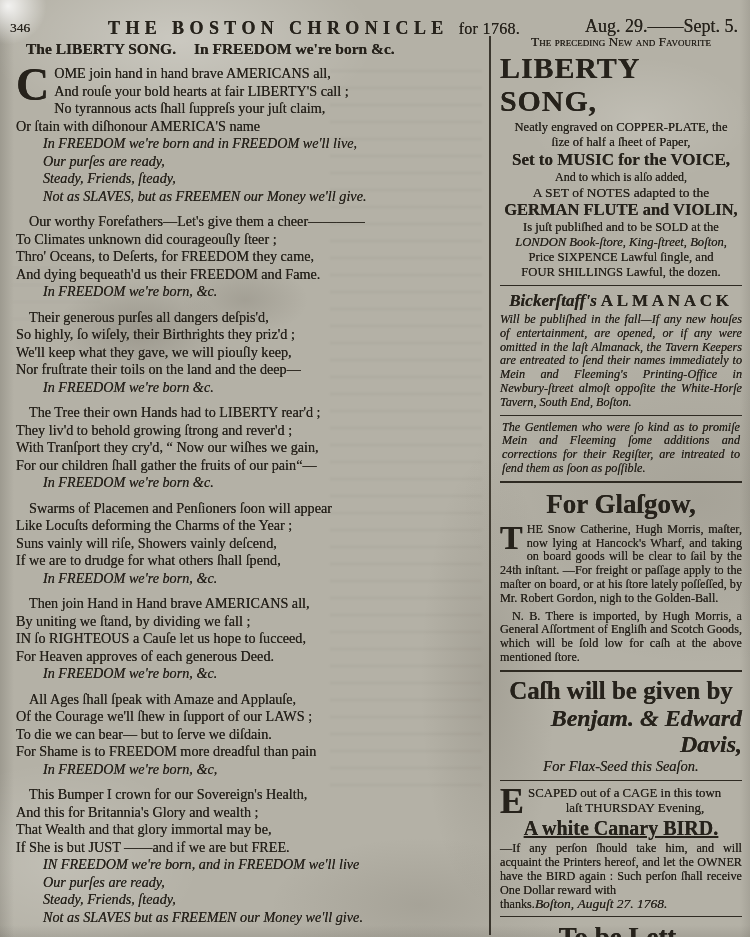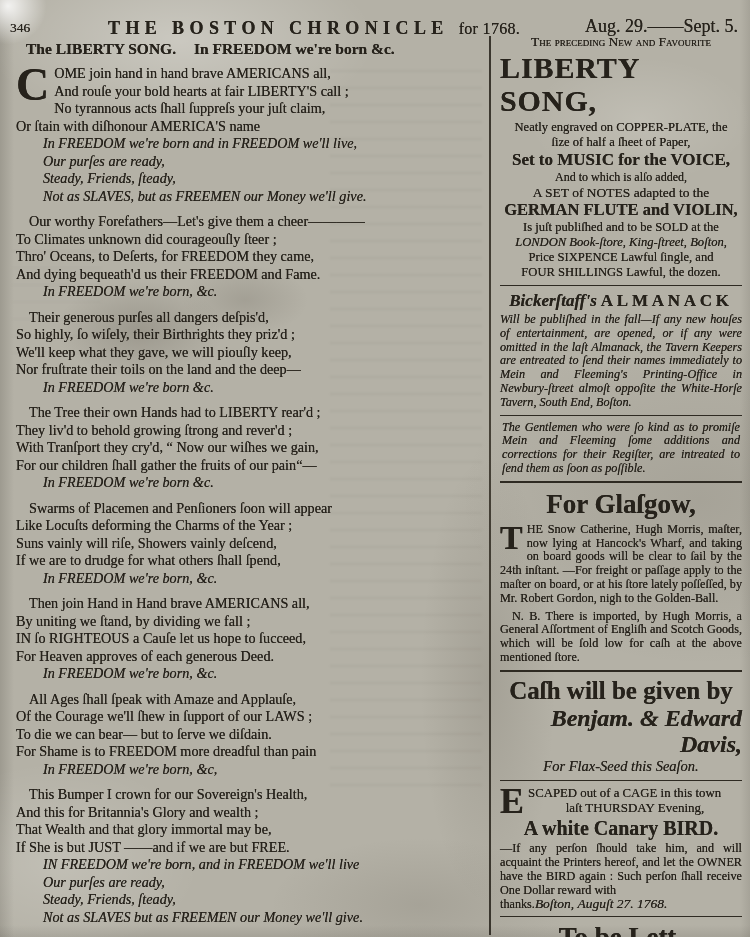--- a/index.html
+++ b/index.html
@@ -65,21 +65,21 @@
   .just{font-size:12.2px;line-height:13.8px;text-align:justify;}
   .alm-title{text-align:center;font-size:17px;margin-bottom:2px;}
   .alm-title .t1{font-style:italic;font-weight:700;}
   .alm-title .t2{font-weight:700;letter-spacing:.22em;margin-left:4px;}
   .alm-body{font-style:italic;}
   .glasgow-title{font-size:27px;font-weight:700;text-align:center;line-height:32px;margin:1px 0 3px;}
   .dc2{float:left;font-size:34px;line-height:26px;font-weight:600;padding:2px 4px 0 0;}
   .cash1{font-size:25px;font-weight:700;text-align:center;line-height:28px;}
   .cash2{font-size:24px;font-weight:700;font-style:italic;text-align:right;line-height:26px;}
   .cash3{font-size:14.5px;font-style:italic;text-align:center;line-height:18px;}
-  .canary-head{font-size:20px;font-weight:700;text-align:center;line-height:24px;margin:1px 0 2px;}
+  .canary-head{font-size:20px;font-weight:700;text-align:center;line-height:24px;margin:1px 0 2px;text-decoration:underline;}
   .canary-l2{text-align:center;font-size:13px;line-height:15px;}
   .dateline-row{display:flex;justify-content:flex-start;font-size:12.2px;line-height:14px;}
   .dateline-row .dl{font-style:italic;font-size:13.5px;}
   .lett-title{font-size:27px;font-weight:700;text-align:center;line-height:31px;margin:2px 0 1px;}
   .dc3{float:left;font-size:46px;line-height:36px;font-weight:600;padding:2px 6px 0 0;}
   .lett-l2{font-size:22px;font-weight:700;line-height:24px;}
   .canary-e{float:left;font-size:36px;line-height:28px;font-weight:600;padding:1px 4px 0 0;}
 </style>
 </head>
 <body>

